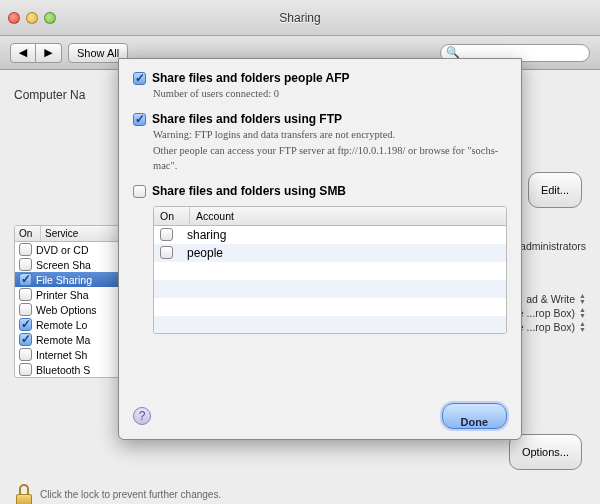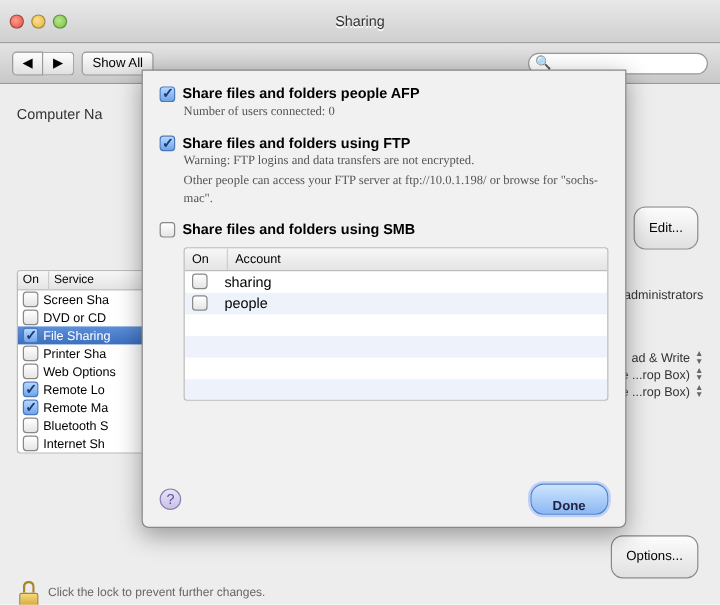--- a/index.html
+++ b/index.html
@@ -19,21 +19,21 @@
 .nav button:last-child { border-radius: 0 4px 4px 0; border-left: 0; }
 .showall { height: 20px; padding: 0 8px; background: linear-gradient(#fdfdfd,#e0e0e0); border: 1px solid #9a9a9a; border-radius: 4px; font-size: 11px; cursor: pointer; }
 .spacer { flex: 1; }
 .search-wrap { position: relative; width: 150px; }
 .search { width: 100%; height: 18px; border-radius: 9px; border: 1px solid #9a9a9a; padding: 0 8px 0 22px; font-size: 11px; background: #fff; }
 .search-icon { position: absolute; left: 6px; top: 2px; color: #888; font-size: 11px; }
 .content { position: relative; padding: 10px 14px; height: calc(504px - 56px); }
 .compname { font-size: 12px; color: #333; margin-top: 8px; margin-bottom: 14px; }
 .edit-btn, .options-btn { position: absolute; right: 18px; height: 36px; padding: 0 12px; background: linear-gradient(#fdfdfd,#e0e0e0); border: 1px solid #8a8a8a; border-radius: 10px; font-size: 11px; cursor: pointer; }
 .edit-btn { top: 102px; }
-.options-btn { bottom: 36px; margin-left: 12px; }
+.options-btn { bottom: 48px; margin-left: 12px; }
 .side-panel { position: absolute; left: 14px; top: 155px; width: 120px; border: 1px solid #bbb; background: #fff; font-size: 10.5px; border-radius: 3px; overflow: hidden; }
 .side-head { display: flex; background: linear-gradient(#f7f7f7,#e4e4e4); border-bottom: 1px solid #bbb; font-size: 10px; }
 .side-head div { padding: 2px 4px; }
 .side-head div:first-child { width: 26px; border-right: 1px solid #ccc; }
 .side-row { display: flex; align-items: center; padding: 1px 4px; }
 .side-row.sel { background: linear-gradient(#5e8fd8,#3b6fc0); color: #fff; }
 .side-row input { margin-right: 4px; }
 .right-info { position: absolute; right: 14px; top: 170px; font-size: 10.5px; text-align: right; color: #333; width: 150px; }
 .rw-row { display: flex; justify-content: flex-end; align-items: center; gap: 4px; padding: 1px 0; }
 .stepper { display: flex; flex-direction: column; font-size: 7px; line-height: 6px; color: #666; }
@@ -94,25 +94,25 @@
     <button class="edit-btn">Edit...</button>
 
     <div class="side-panel">
       <div class="side-head">
         <div>On</div>
         <div>Service</div>
       </div>
       <div id="services-rows">
           <div class="side-row">
             <input type="checkbox" class="aqua" style="">
+            <span>DVD or CD</span>
+          </div>
+          <div class="side-row">
+            <input type="checkbox" class="aqua" style="">
             <span>Screen Sha</span>
-          </div>
-          <div class="side-row">
-            <input type="checkbox" class="aqua" style="">
-            <span>DVD or CD</span>
           </div>
           <div class="side-row sel">
             <input type="checkbox" class="aqua" checked="" style="">
             <span>File Sharing</span>
           </div>
           <div class="side-row">
             <input type="checkbox" class="aqua" style="">
             <span>Printer Sha</span>
           </div>
           <div class="side-row">
@@ -122,25 +122,25 @@
           <div class="side-row">
             <input type="checkbox" class="aqua" checked="" style="">
             <span>Remote Lo</span>
           </div>
           <div class="side-row">
             <input type="checkbox" class="aqua" checked="" style="">
             <span>Remote Ma</span>
           </div>
           <div class="side-row">
             <input type="checkbox" class="aqua" style="">
+            <span>Internet Sh</span>
+          </div>
+          <div class="side-row">
+            <input type="checkbox" class="aqua" style="">
             <span>Bluetooth S</span>
-          </div>
-          <div class="side-row">
-            <input type="checkbox" class="aqua" style="">
-            <span>Internet Sh</span>
           </div>
         </div>
     </div>
 
     <div class="right-info">
       <div>and administrators</div>
       <div style="height:40px"></div>
       <div class="rw-row">
           <span>ad &amp; Write</span>
           <span class="stepper">▲<br>▼</span>

